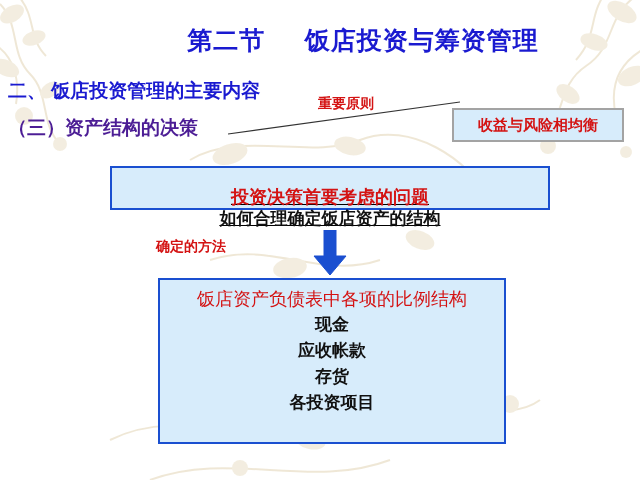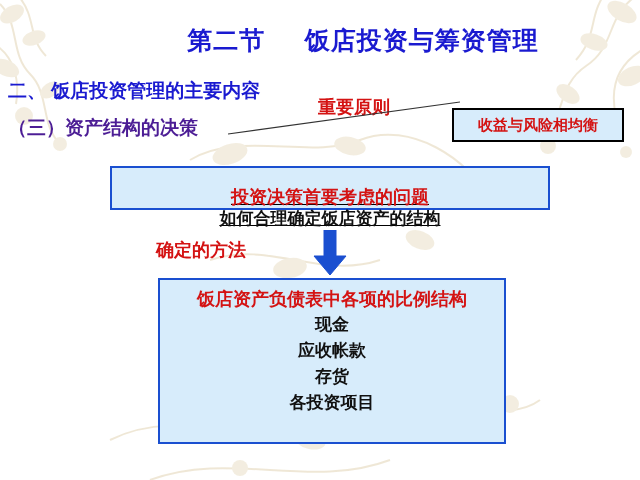--- a/index.html
+++ b/index.html
@@ -64,36 +64,36 @@
     top: 115px;
     font-size: 19px;
     font-weight: bold;
     color: #4c1d95;
     white-space: pre;
   }
 
   
   .note-red {
     position: absolute;
-    font-size: 18px;
+    font-size: 14px;
     font-weight: bold;
     color: #d41313;
     white-space: pre;
   }
   .note-principle { left: 318px; top: 95px; }
   .note-method    { left: 156px; top: 238px; }
 
   
   .callout {
     position: absolute;
     left: 452px;
     top: 108px;
     width: 168px;
     height: 30px;
-    border: 2px solid #000000;
+    border: 2px solid #a3a3a3;
     background: #d7ecfb;
     color: #d41313;
     font-size: 15px;
     font-weight: bold;
     display: flex;
     align-items: center;
     justify-content: center;
     white-space: pre;
   }
 
@@ -139,21 +139,21 @@
 
   .box-2 {
     left: 158px;
     top: 278px;
     width: 348px;
     height: 166px;
     padding-top: 6px;
   }
   .box-2 .line-title {
     font-size: 18px;
-    font-weight: bold;
+    font-weight: normal;
     color: #d41313;
     line-height: 26px;
     white-space: pre;
   }
   .box-2 .item {
     font-size: 17px;
     font-weight: bold;
     color: #111111;
     line-height: 26px;
     white-space: pre;

